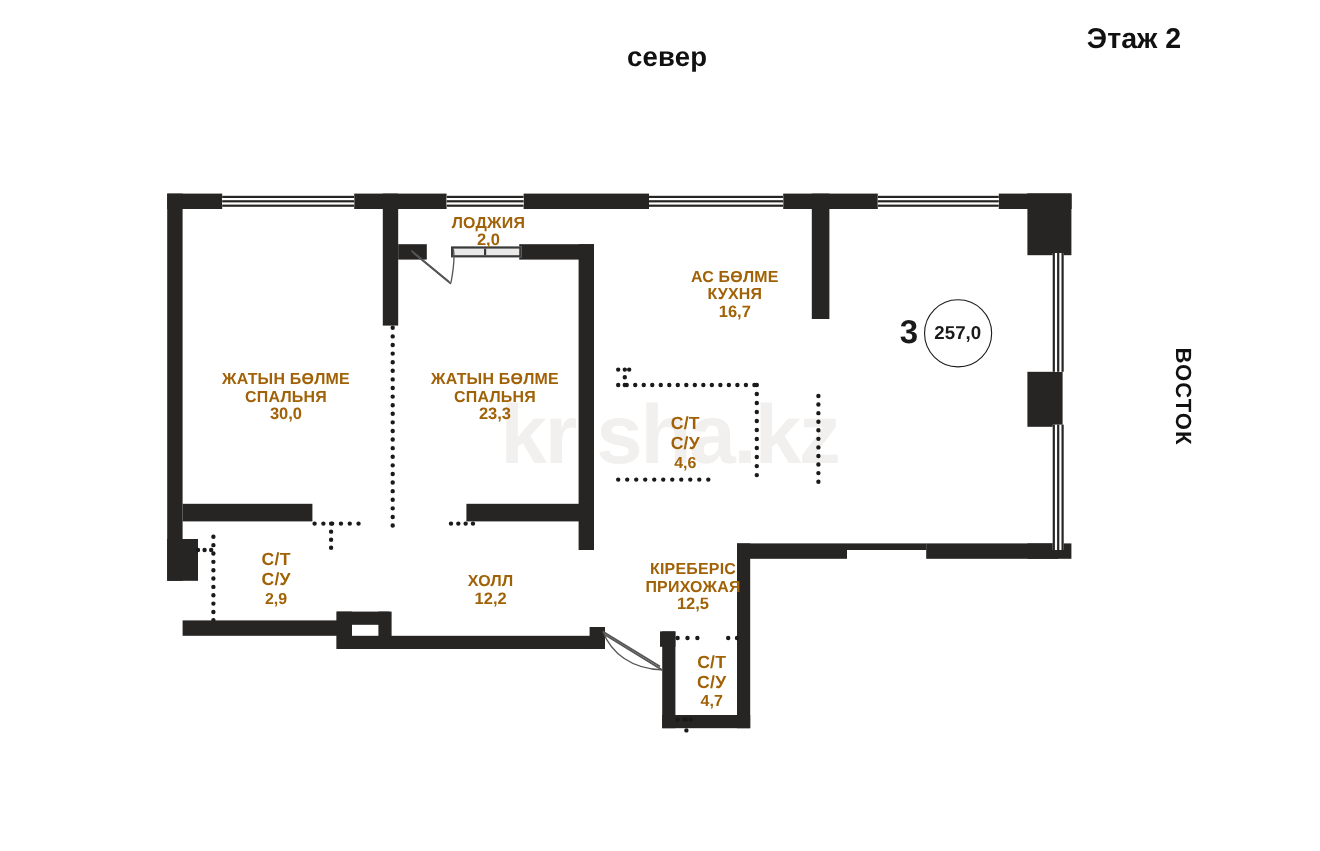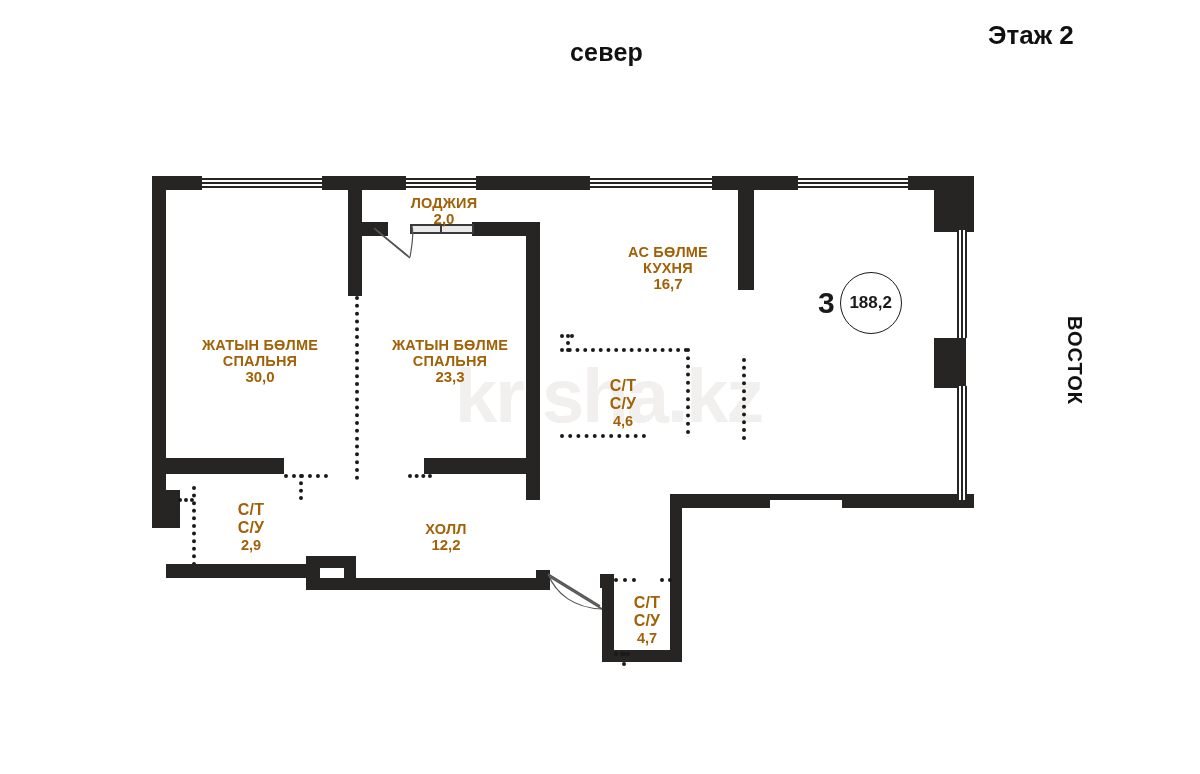--- a/index.html
+++ b/index.html
@@ -320,19 +320,24 @@
     <div class="kz">С/Т</div>
     <div class="ru">С/У</div>
     <div class="area">4,7</div>
   </div>
 
   <div class="room" style="left:396px; top:521px; width:100px;">
     <div class="kz">ХОЛЛ</div>
     <div class="area">12,2</div>
   </div>
 
+  <div class="room" style="left:562px; top:510px; width:136px;">
+    <div class="kz">КІРЕБЕРІС</div>
+    <div class="ru">ПРИХОЖАЯ</div>
+    <div class="area">12,5</div>
+  </div>
 
   <div class="rooms-badge">
     <span class="count">3</span>
-    <span class="total">188,2</span>
+    <span class="total">257,0</span>
   </div>
 
 </div>
 
 </body></html>

